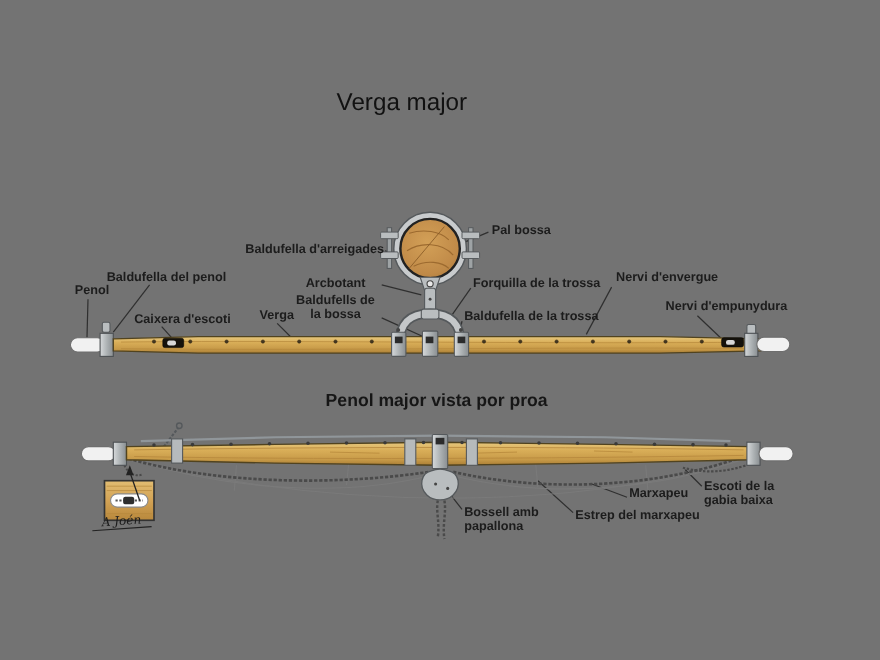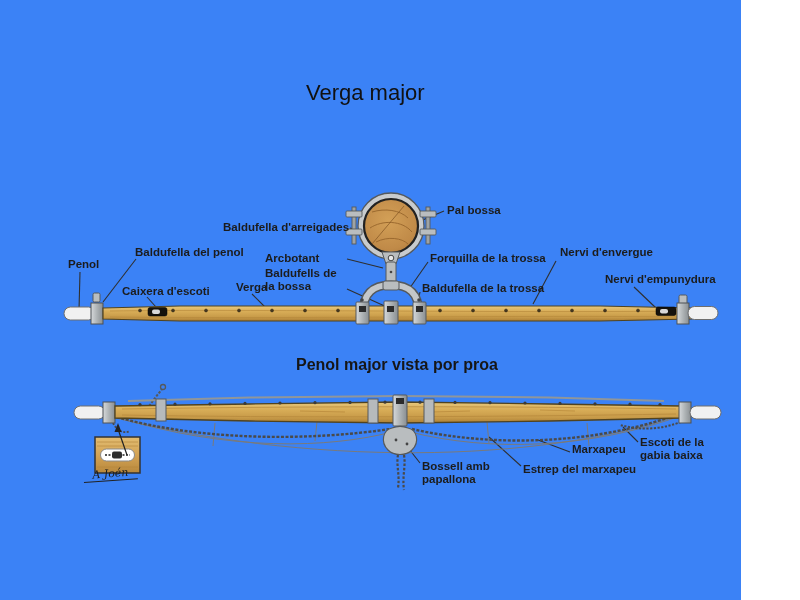--- a/index.html
+++ b/index.html
@@ -1,20 +1,20 @@
 <!DOCTYPE html>
 <html><head>
 <meta charset="utf-8">
 <style>
   html,body{margin:0;padding:0;background:#fff;}
-  #page{position:relative;width:741px;height:600px;background:#3b82f6;overflow:hidden;
+  #page{position:relative;width:800px;height:600px;background:#737373;overflow:hidden;
         font-family:"Liberation Sans", sans-serif;color:#1c1c1c;}
   #diagram-svg{position:absolute;left:0;top:0;}
   .lbl{position:absolute;font-size:11.5px;font-weight:bold;line-height:13px;white-space:pre-line;}
-  .lbl.r{text-align:left;}
+  .lbl.r{text-align:center;}
   #title{position:absolute;left:306px;top:80px;font-size:22px;font-weight:400;color:#111;}
   #subtitle{position:absolute;left:296px;top:356px;font-size:16px;font-weight:bold;color:#161616;}
   #signature{position:absolute;left:84px;top:469px;width:54px;text-align:center;
              font-family:"DejaVu Serif", serif;font-style:italic;font-size:11px;
              border-bottom:1.2px solid #222;transform:rotate(-4deg);transform-origin:left bottom;}
 </style>
 </head>
 <body>
 
 <div id="page">
@@ -218,21 +218,21 @@
       <line x1="105" y1="455" x2="130" y2="455" stroke="#555" stroke-width="1.8" stroke-dasharray="2 1.5"></line>
       <rect x="112" y="451.5" width="10" height="7" rx="2" fill="#2e2e2e"></rect>
       <g>
         <line x1="127" y1="455" x2="118" y2="429" stroke="#222" stroke-width="1.2"></line>
         <polygon points="114.5,432 121.5,432 118,423" fill="#222"></polygon>
       </g>
     </g>
   </svg>
 
   <div class="lbl" style="left:68px;top:258px;">Penol</div>
-  <div class="lbl" style="left:97px;top:246px;margin-left:38px;">Baldufella del penol</div>
+  <div class="lbl" style="left:97px;top:246px;">Baldufella del penol</div>
   <div class="lbl" style="left:122px;top:285px;">Caixera d'escoti</div>
   <div class="lbl" style="left:236px;top:281px;">Verga</div>
   <div class="lbl" style="left:223px;top:221px;">Baldufella d'arreigades</div>
   <div class="lbl r" style="left:265px;top:252px;width:80px;">Arcbotant</div>
   <div class="lbl r" style="left:265px;top:267px;width:80px;">Baldufells de la bossa</div>
   <div class="lbl" style="left:447px;top:204px;">Pal bossa</div>
   <div class="lbl" style="left:430px;top:252px;">Forquilla de la trossa</div>
   <div class="lbl" style="left:422px;top:282px;">Baldufella de la trossa</div>
   <div class="lbl" style="left:560px;top:246px;">Nervi d'envergue</div>
   <div class="lbl" style="left:605px;top:273px;">Nervi d'empunydura</div>

